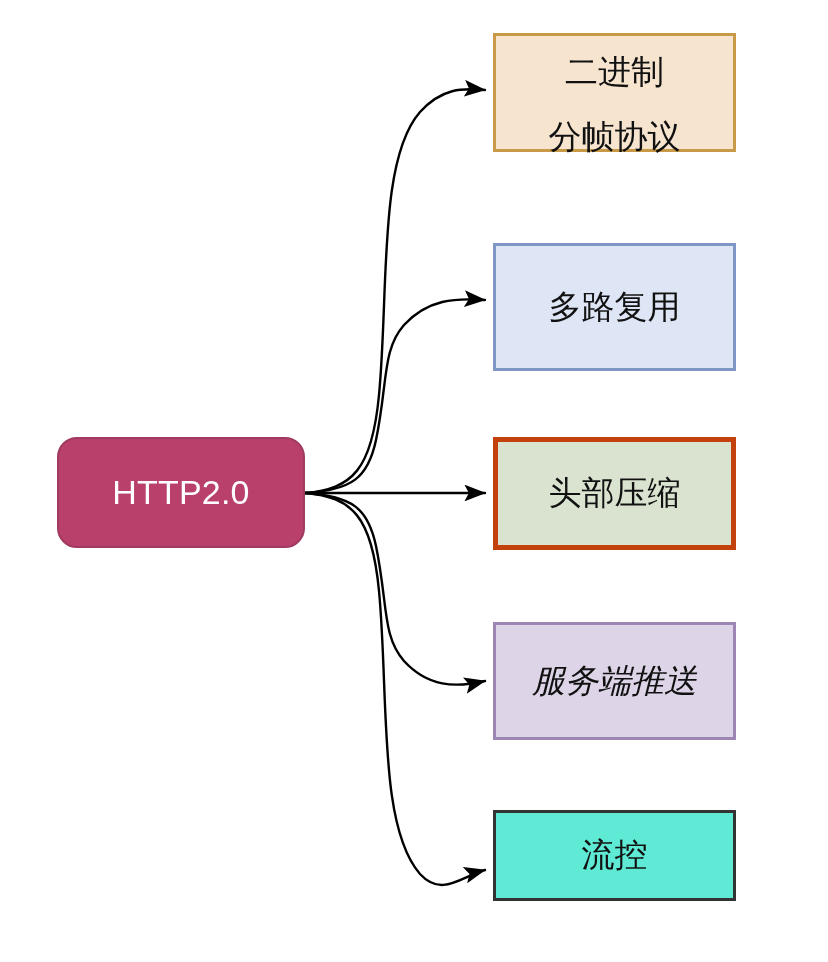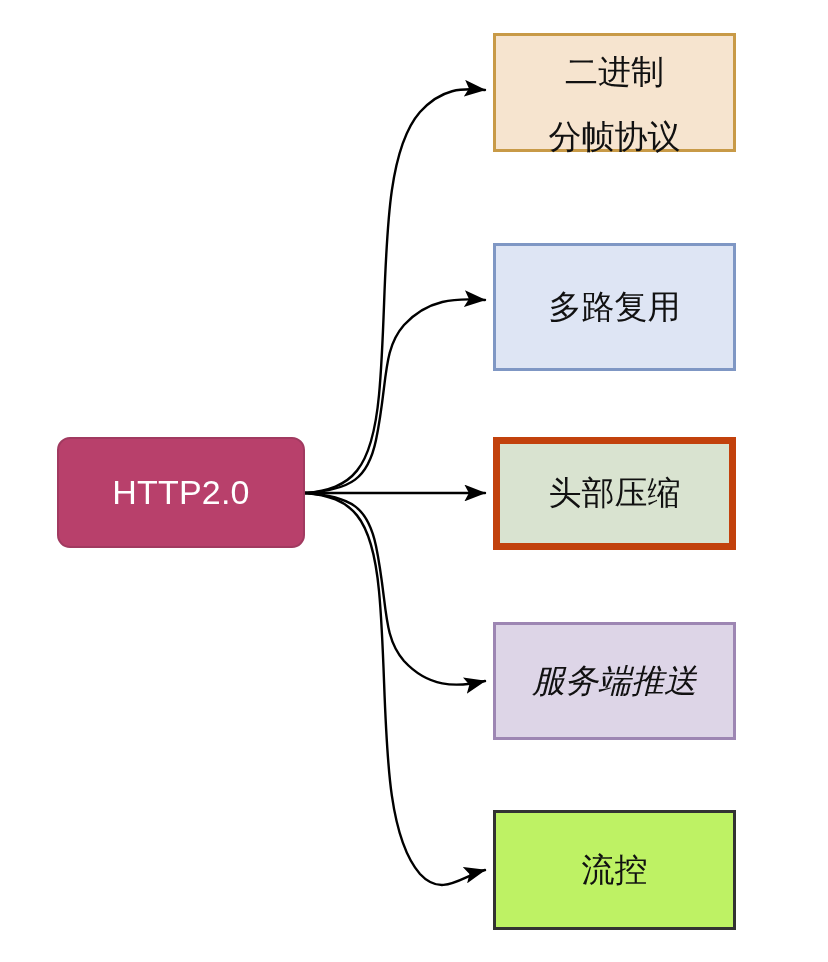--- a/index.html
+++ b/index.html
@@ -29,21 +29,21 @@
   .node {
     position: absolute;
     box-sizing: border-box;
     display: flex;
     align-items: center;
     justify-content: center;
     text-align: center;
     line-height: 1.22;
   }
   .node-root {
-    border-radius: 13px;
+    border-radius: 20px;
     color: #ffffff;
     font-size: 34px;
     letter-spacing: 0.2px;
   }
   .node-leaf {
     color: #111111;
     font-size: 33px;
     font-family: "DejaVu Sans", "Liberation Sans", sans-serif;
   }
   .node-leaf .label-line {
@@ -80,25 +80,25 @@
     <span>
       <span class="label-line">二进制</span>
       <span class="label-line">分帧协议</span>
     </span>
   </div>
 
   <div class="node node-leaf" style="left:493px; top:243px; width:243px; height:128px; background:#dee5f4; border:3px solid #7f97c4;">
     <span>多路复用</span>
   </div>
 
-  <div class="node node-leaf" style="left:493px; top:437px; width:243px; height:113px; background:#d9e3d0; border:7px solid #c2410c;">
+  <div class="node node-leaf" style="left:493px; top:437px; width:243px; height:113px; background:#d9e3d0; border:5px solid #c2410c;">
     <span>头部压缩</span>
   </div>
 
   <div class="node node-leaf" style="left:493px; top:622px; width:243px; height:118px; background:#ddd5e7; border:3px solid #9d86b3;font-style:italic;">
     <span>服务端推送</span>
   </div>
 
-  <div class="node node-leaf" style="left:493px; top:810px; width:243px; height:120px; background:#bef264; border:3px solid #333333;">
+  <div class="node node-leaf" style="left:493px; top:810px; width:243px; height:91px; background:#5eead4; border:3px solid #333333;">
     <span>流控</span>
   </div>
 
 </div>
 
 </body></html>

